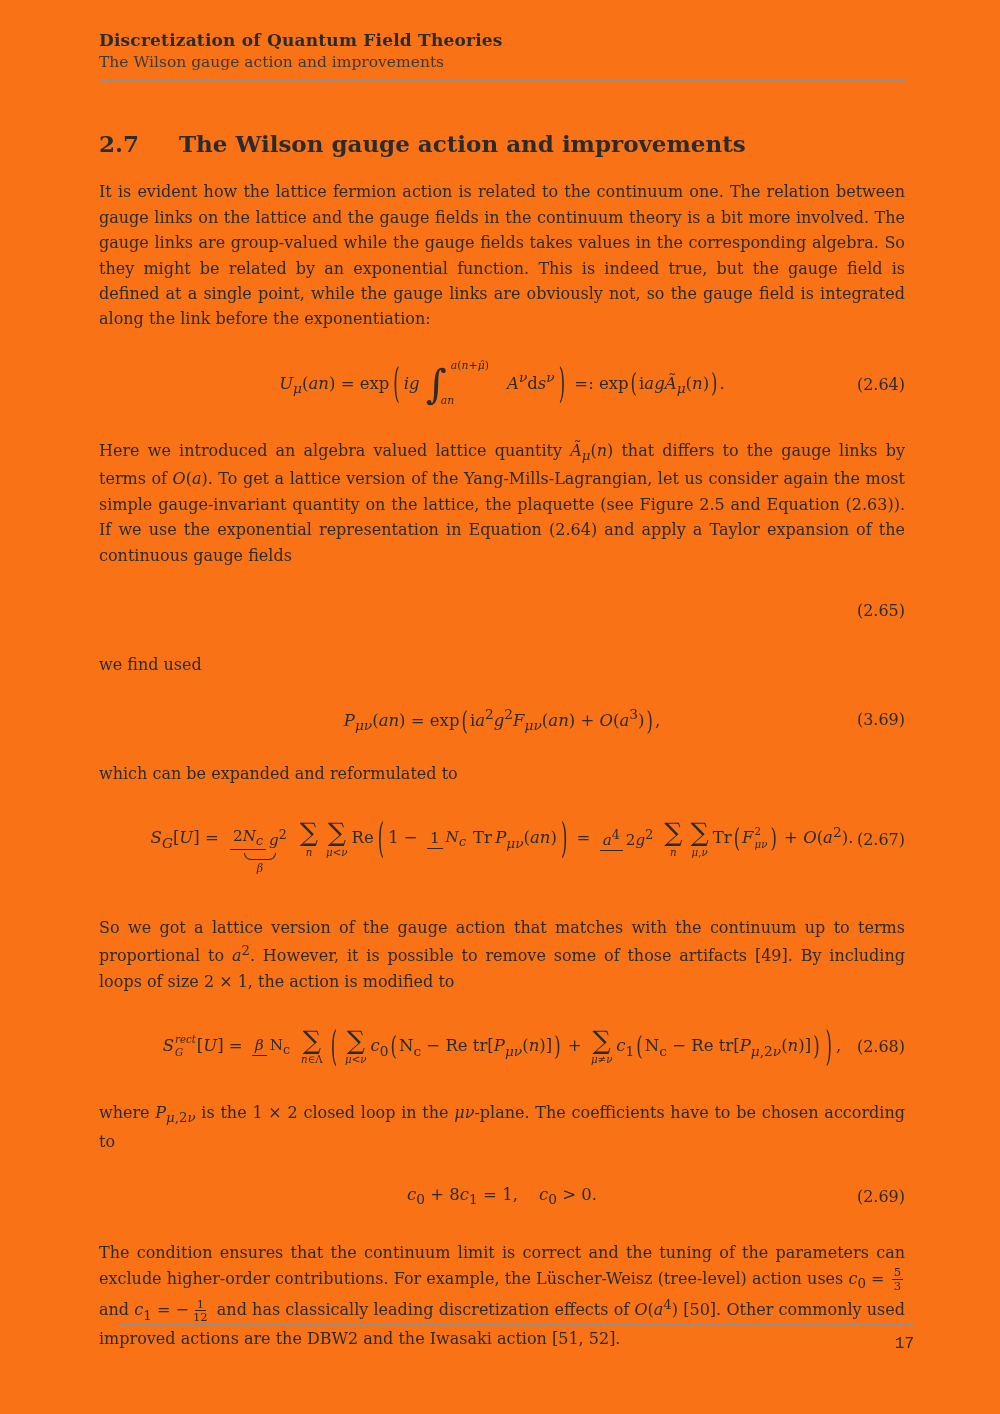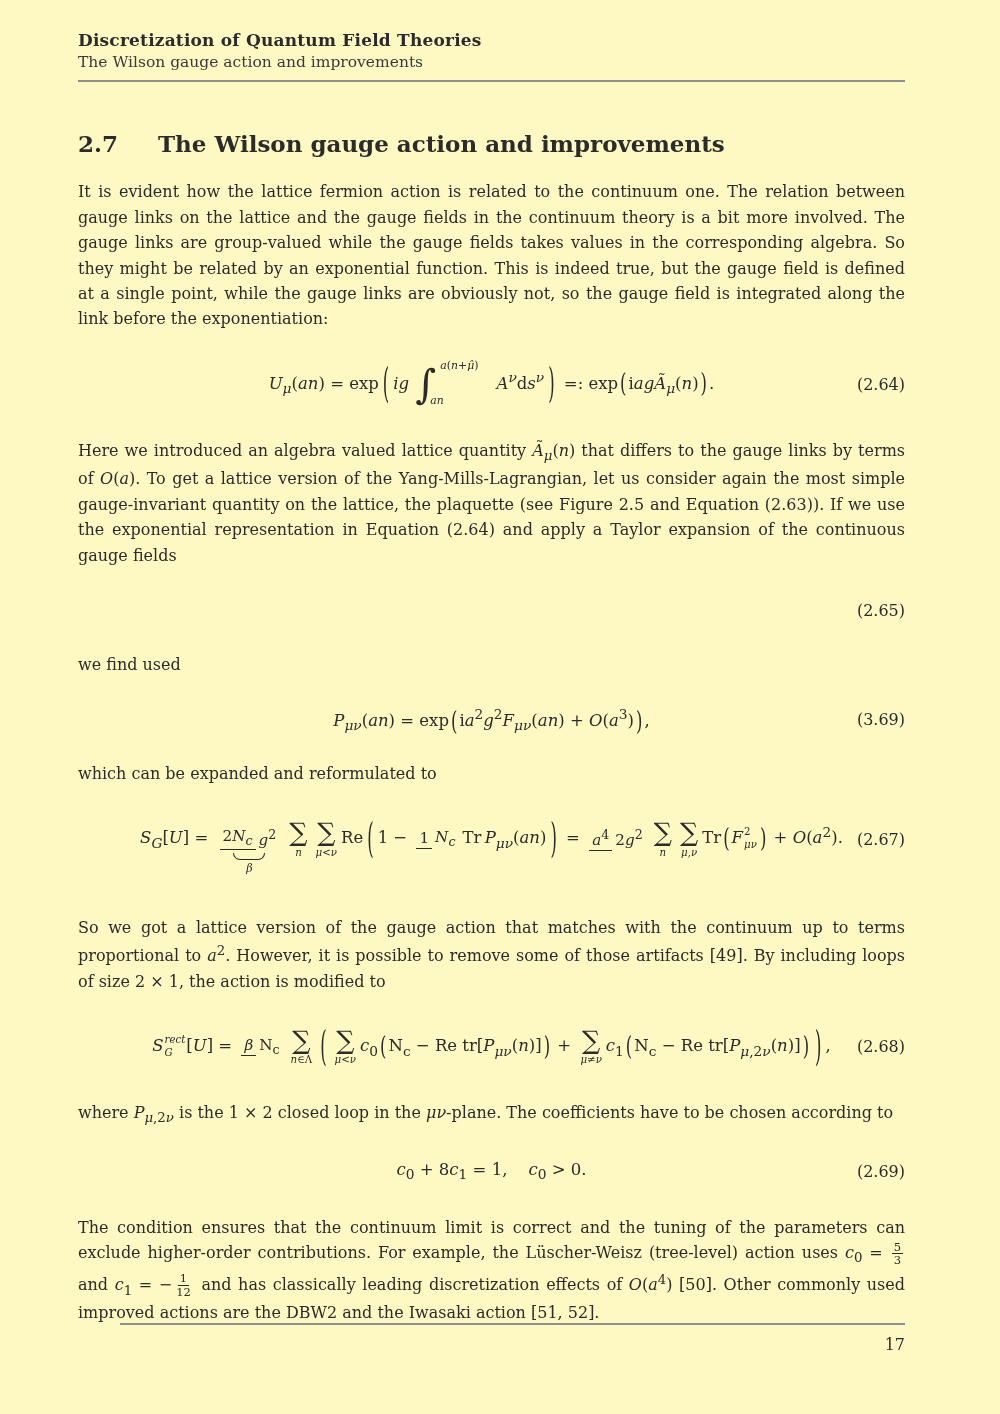--- a/index.html
+++ b/index.html
@@ -1,21 +1,21 @@
 <!DOCTYPE html>
 <html><head>
 <meta charset="utf-8">
 <style>
   html,body{margin:0;padding:0;background:#ffffff;}
   .page{
     position:relative;
     width:1000px;height:1414px;
-    background:#fef9c3;
+    background:#f97316;
     box-sizing:border-box;
-    padding:30px 95px 0 78px;
+    padding:30px 95px 0 99px;
     font-family:"DejaVu Serif","Liberation Serif",serif;
     color:#2b2b2b;
     overflow:hidden;
   }
   
   .hdr-title{font-size:17px;font-weight:bold;letter-spacing:.2px;line-height:1.25;}
   .hdr-sub{font-size:15.5px;color:#3a3a3a;margin-top:2px;line-height:1.25;}
   .rule{border:none;border-top:2.5px solid #8f8f8f;margin-top:7px;}
   
   .sechead{margin-top:48px;font-size:23px;font-weight:bold;line-height:1.2;}
@@ -54,21 +54,21 @@
       line-height:1;font-size:0.62em;margin:0 1px;}
   .ss .s1{margin-bottom:3px;}
   .ub{position:relative;display:inline-block;vertical-align:middle;margin:0 2px;}
   .ub .below{position:absolute;left:50%;top:100%;transform:translateX(-50%);
              display:flex;flex-direction:column;align-items:center;line-height:1;}
   .ub .brace{width:30px;height:6px;border-bottom:1.3px solid #2b2b2b;
              border-left:1.3px solid #2b2b2b;border-right:1.3px solid #2b2b2b;
              border-radius:0 0 9px 9px;margin-top:3px;}
   .ub .bsym{font-size:11px;margin-top:3px;}
   
-  .footer{position:absolute;left:120px;right:95px;top:1316px;}
+  .footer{position:absolute;left:120px;right:86px;top:1316px;font-family:Liberation Mono, monospace;}
   .pageno{text-align:right;margin-top:10px;font-size:16px;}
 </style>
 </head>
 <body>
 
 <div class="page">
 
   <div>
     <div class="hdr-title">Discretization of Quantum Field Theories</div>
     <div class="hdr-sub">The Wilson gauge action and improvements</div>

